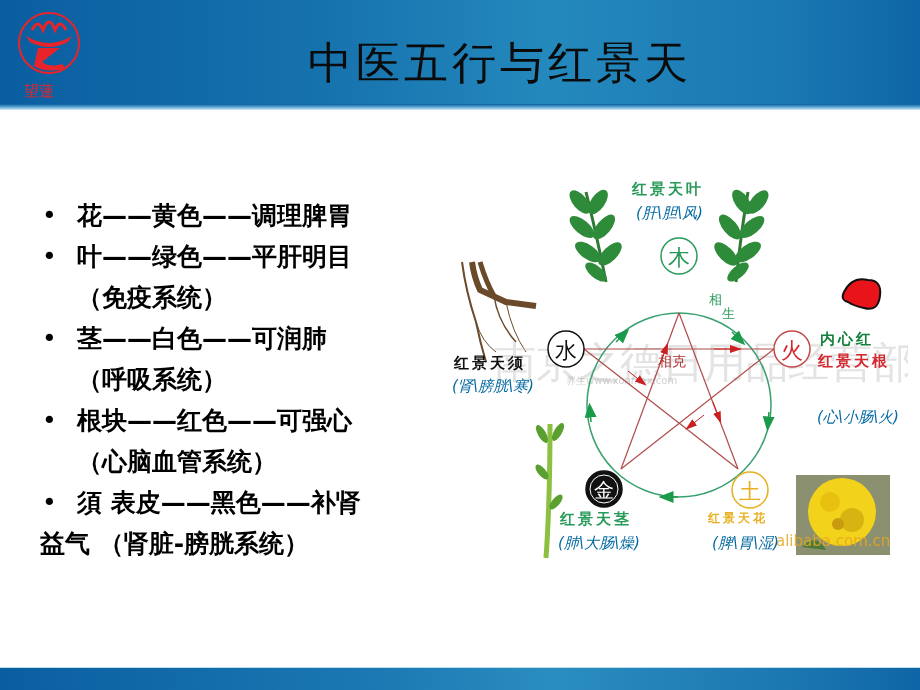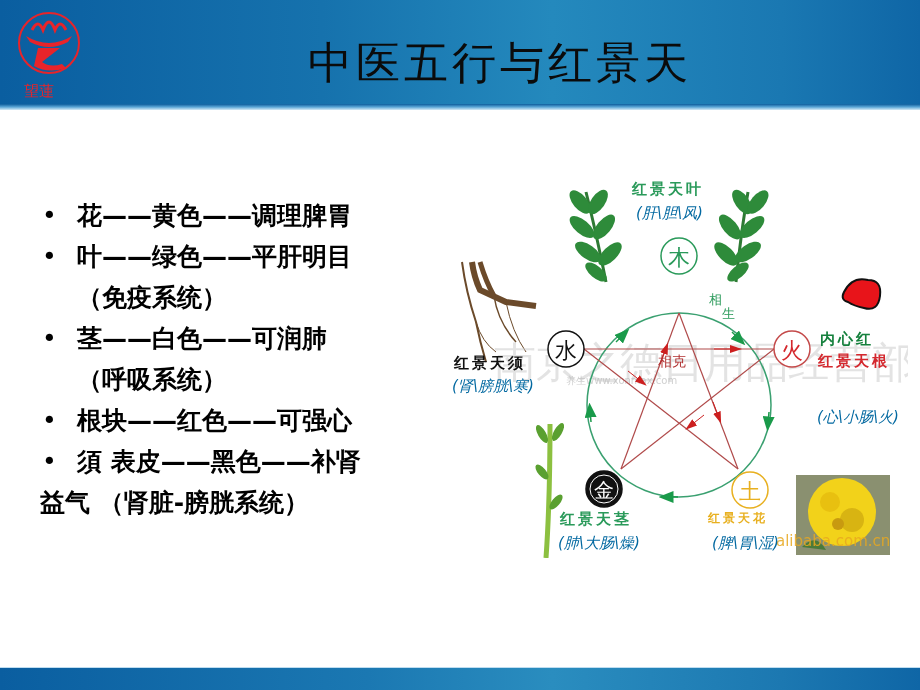--- a/index.html
+++ b/index.html
@@ -81,20 +81,21 @@
     <span class="l2">（免疫系统）</span>
   </li>
   <li>
     <span class="dot">•</span>
     <span>茎——白色——可润肺</span>
     <span class="l2">（呼吸系统）</span>
   </li>
   <li>
     <span class="dot">•</span>
     <span>根块——红色——可强心</span>
+    <span class="l2">（心脑血管系统）</span>
   </li>
   <li>
     <span class="dot">•</span>
     <span>須 表皮——黑色——补肾</span>
     <span class="l2" style="margin-left:-37px;">益气 （肾脏-膀胱系统）</span>
   </li>
 </ul>
 
 <div class="figure">
   <svg width="462" height="386" viewBox="0 0 462 386">

